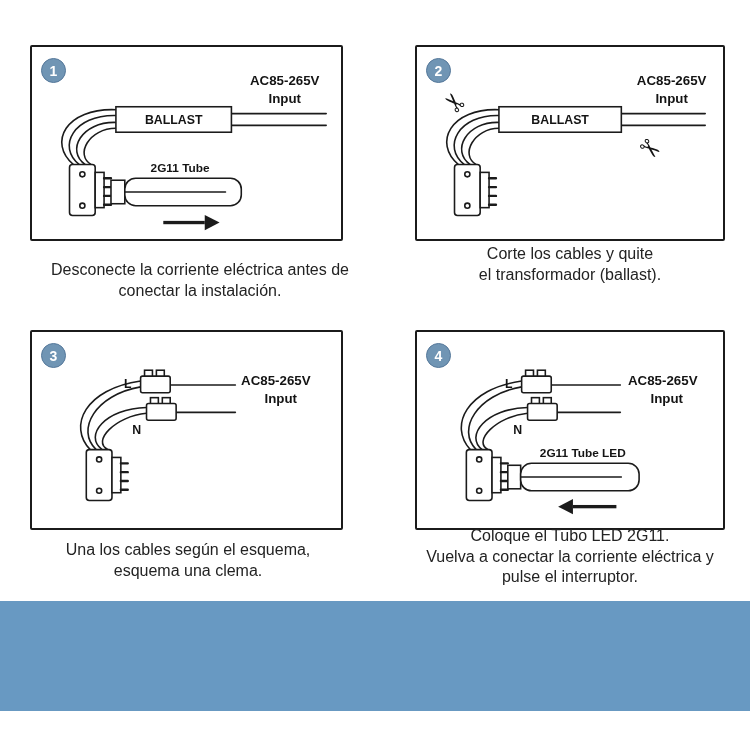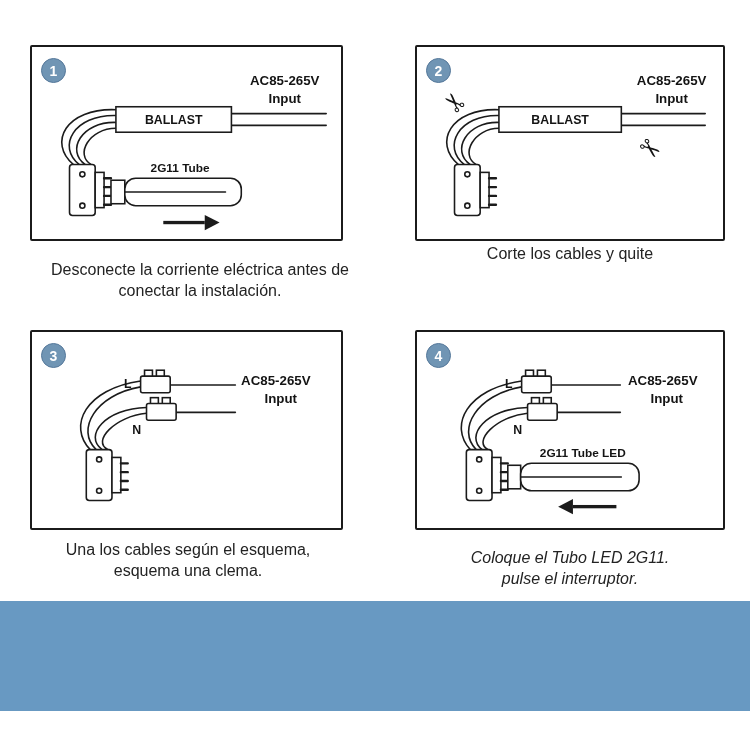--- a/index.html
+++ b/index.html
@@ -118,20 +118,21 @@
     <g transform="translate(236,104) rotate(40)">
       <text class="scissors" text-anchor="middle" y="9" font-size="26">✂</text>
     </g>
     <text x="258" y="39" text-anchor="middle" font-size="13.5" class="lbl-bold">AC85-265V</text>
     <text x="258" y="57" text-anchor="middle" font-size="13.5" class="lbl-bold">Input</text>
     <text x="145" y="78.5" text-anchor="middle" font-size="12.5" class="lbl-bold">BALLAST</text>
   </svg>
 </div>
 <div class="caption" style="left:420px; top:244px; width:300px;">
   <div>Corte los cables y quite</div>
+  <div>el transformador (ballast).</div>
 </div>
 
 <div class="panel" style="left:30px; top:330px; width:313px; height:200px;">
   <div class="badge">3</div>
   <svg viewBox="0 0 313 200" preserveAspectRatio="none">
     <g stroke="#1b1b1b" stroke-width="1.6" fill="none" stroke-linecap="round">
       <path d="M59,120 C36,96 54,58 110,50"></path>
       <path d="M65,120 C44,100 64,64 110,56"></path>
       <path d="M71,120 C52,106 74,78 116,77"></path>
       <path d="M77,120 C60,112 84,86 116,83"></path>
@@ -203,18 +204,19 @@
       <rect x="158" y="176.5" width="44" height="3.4"></rect>
       <polygon points="158,170.5 143,178.2 158,186"></polygon>
     </g>
     <text x="93" y="57" text-anchor="middle" font-size="12.5" class="lbl-bold">L</text>
     <text x="102" y="104" text-anchor="middle" font-size="12.5" class="lbl-bold">N</text>
     <text x="249" y="54" text-anchor="middle" font-size="13.5" class="lbl-bold">AC85-265V</text>
     <text x="253" y="72" text-anchor="middle" font-size="13.5" class="lbl-bold">Input</text>
     <text x="168" y="128" text-anchor="middle" font-size="12" class="lbl-bold">2G11 Tube LED</text>
   </svg>
 </div>
-<div class="caption" style="left:392px; top:548px; width:356px;font-style:italic;">
+<div class="caption" style="left:392px; top:526px; width:356px;">
   <div>Coloque el Tubo LED 2G11.</div>
+  <div>Vuelva a conectar la corriente eléctrica y</div>
   <div>pulse el interruptor.</div>
 </div>
 
 <div class="band"></div>
 
 </body></html>

